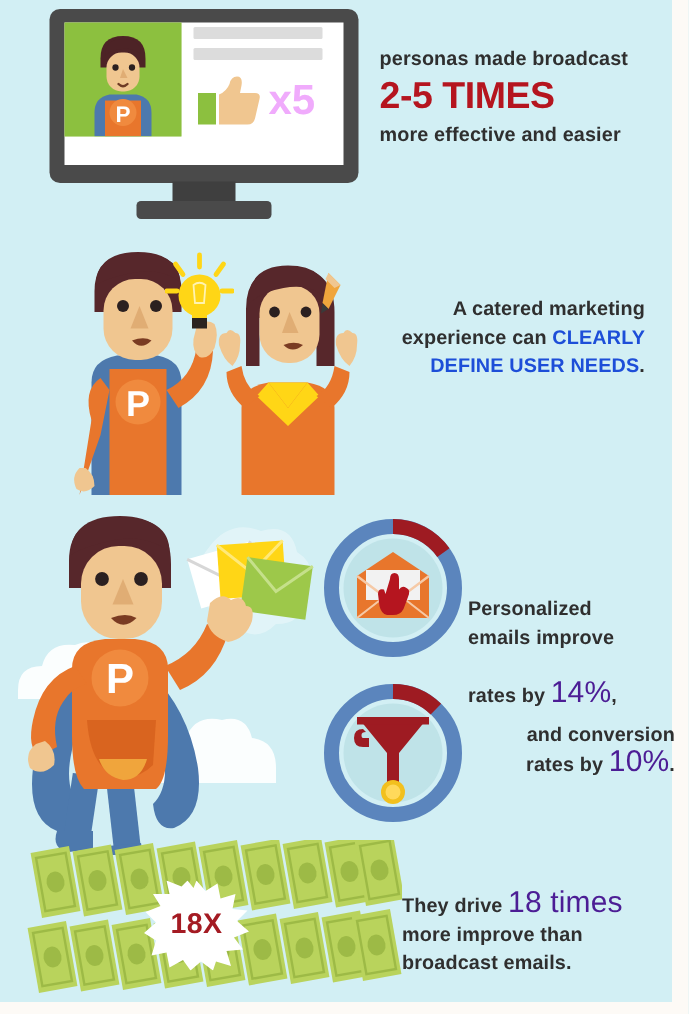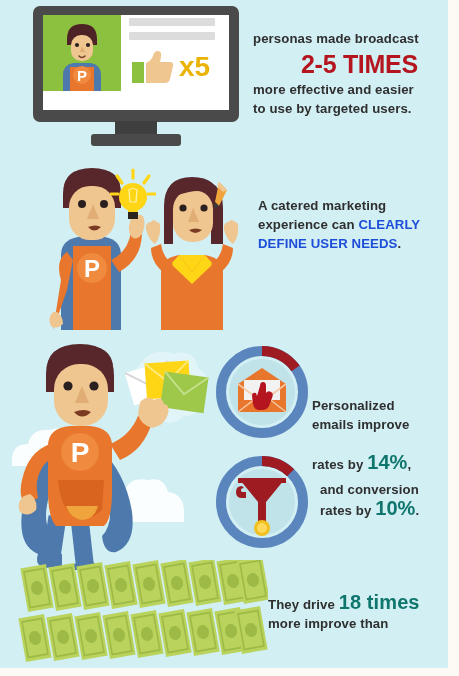--- a/index.html
+++ b/index.html
@@ -29,29 +29,28 @@
     font-weight:600;
     letter-spacing:.1px;
   }
   .big-red{
     color:#b5151f;
     font-weight:bold;
     display:block;
     font-size:25px;
     line-height:32px;
     letter-spacing:-.3px;
-    margin-left:48px;
   }
   .red-inline{color:#1d4ed8;font-weight:bold;}
-  .red-num{color:#0f766e;font-weight:bold;font-size:20px;}
+  .red-num{color:#4c1d95;font-weight:normal;font-size:20px;}
 
   #block1{left:253px;top:10px;width:170px;}
-  #block2{left:258px;top:196px;width:172px;text-align:left;}
+  #block2{left:258px;top:196px;width:172px;text-align:right;}
   #block3{left:312px;top:362px;width:130px;margin-top:34px;}
-  #block4{left:320px;top:480px;width:130px;}
+  #block4{left:320px;top:480px;width:130px;text-align:right;}
   #block5{left:268px;top:593px;width:160px;}
 
   
   #monitor{position:absolute;left:33px;top:6px;width:206px;height:140px;}
   .mon-body{
     position:absolute;left:0;top:0;width:206px;height:116px;
     background:#4a4a4a;border-radius:7px;
   }
   .mon-screen{
     position:absolute;left:10px;top:9px;width:186px;height:95px;
@@ -69,21 +68,21 @@
     overflow:hidden;
   }
   .ph-bar{
     position:absolute;height:8px;background:#dcdcdc;border-radius:1px;left:96px;width:86px;
   }
   #ph1{top:12px;}
   #ph2{top:26px;}
   #thumb{position:absolute;left:98px;top:44px;width:44px;height:34px;}
   #x5{
     position:absolute;left:146px;top:44px;
-    color:#eab308;font-size:28px;font-weight:bold;line-height:34px;
+    color:#f0abfc;font-size:28px;font-weight:bold;line-height:34px;
   }
   
   #scene2{position:absolute;left:33px;top:160px;width:215px;height:170px;}
   #bulb{position:absolute;left:110px;top:168px;width:46px;height:58px;}
   
   #scene3{position:absolute;left:12px;top:340px;width:215px;height:230px;}
   
   #donut1{position:absolute;left:216px;top:346px;width:92px;height:92px;}
   #donut2{position:absolute;left:216px;top:456px;width:92px;height:92px;}
   
@@ -130,21 +129,20 @@
     </div>
     <div class="mon-neck"></div>
     <div class="mon-base"></div>
   </div>
 
   <div class="txt" id="block1">
     <br>
     <span>personas made broadcast</span>
     <span class="big-red">2-5 TIMES</span>
     <span>more effective and easier</span><br>
-    <span>to use by targeted users.</span>
   </div>
 
   <svg id="scene2" viewBox="0 0 215 170">
 
     <g>
       <path d="M28 170 L28 95 Q28 80 45 77 L72 77 Q88 80 88 95 L88 170 Z" fill="#4d79ad"></path>
       <path d="M40 170 L40 86 L78 86 L78 170 Z" fill="#e8762c"></path>
       <ellipse cx="59" cy="108" rx="15" ry="15" fill="#f08a3e"></ellipse>
       <text x="59" y="117" font-family="Liberation Sans, sans-serif" font-size="24" font-weight="bold" fill="#ffffff" text-anchor="middle">P</text>
       <path d="M20 170 L28 120 Q22 100 34 92 L40 100 L34 130 Z" fill="#e8762c"></path>
@@ -313,18 +311,25 @@
       <use href="#bill" x="60" y="54" transform="rotate(-10 73 76)"></use>
       <use href="#bill" x="88" y="53" transform="rotate(-10 101 75)"></use>
       <use href="#bill" x="116" y="52" transform="rotate(-10 129 74)"></use>
       <use href="#bill" x="144" y="51" transform="rotate(-10 157 73)"></use>
       <use href="#bill" x="172" y="50" transform="rotate(-10 185 72)"></use>
       <use href="#bill" x="200" y="49" transform="rotate(-10 213 71)"></use>
       <use href="#bill" x="220" y="48" transform="rotate(-10 233 70)"></use>
     </g>
   </svg>
 
+  <div id="burst">
+    <svg width="70" height="60" viewBox="0 0 70 60">
+      <path d="M35 0 L41 7 L49 2 L51 12 L61 9 L59 19 L69 20 L62 27 L70 34 L60 38 L66 46 L55 47 L58 57 L48 54 L46 60 L38 54 L31 60 L26 53 L17 58 L15 48 L5 50 L8 40 L0 35 L8 28 L1 21 L11 17 L6 9 L17 9 L15 0 L25 4 L29 0 L33 5 Z" fill="#ffffff"></path>
+    </svg>
+    <div class="lbl">18X</div>
+  </div>
 
   <div class="txt" id="block5">
     <span>They drive </span><span class="red-num">18 times</span><br>
     <span>more improve than</span><br>
+    <span>broadcast emails.</span>
   </div>
 </div>
 
 </body></html>

